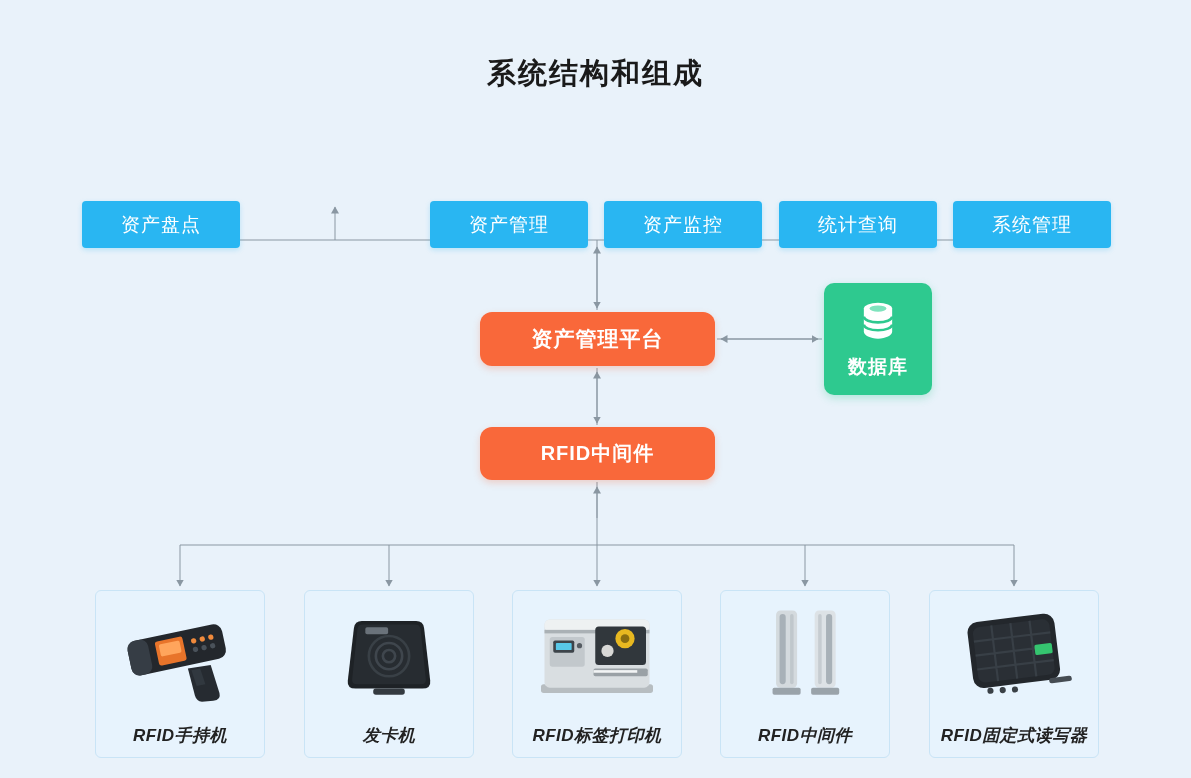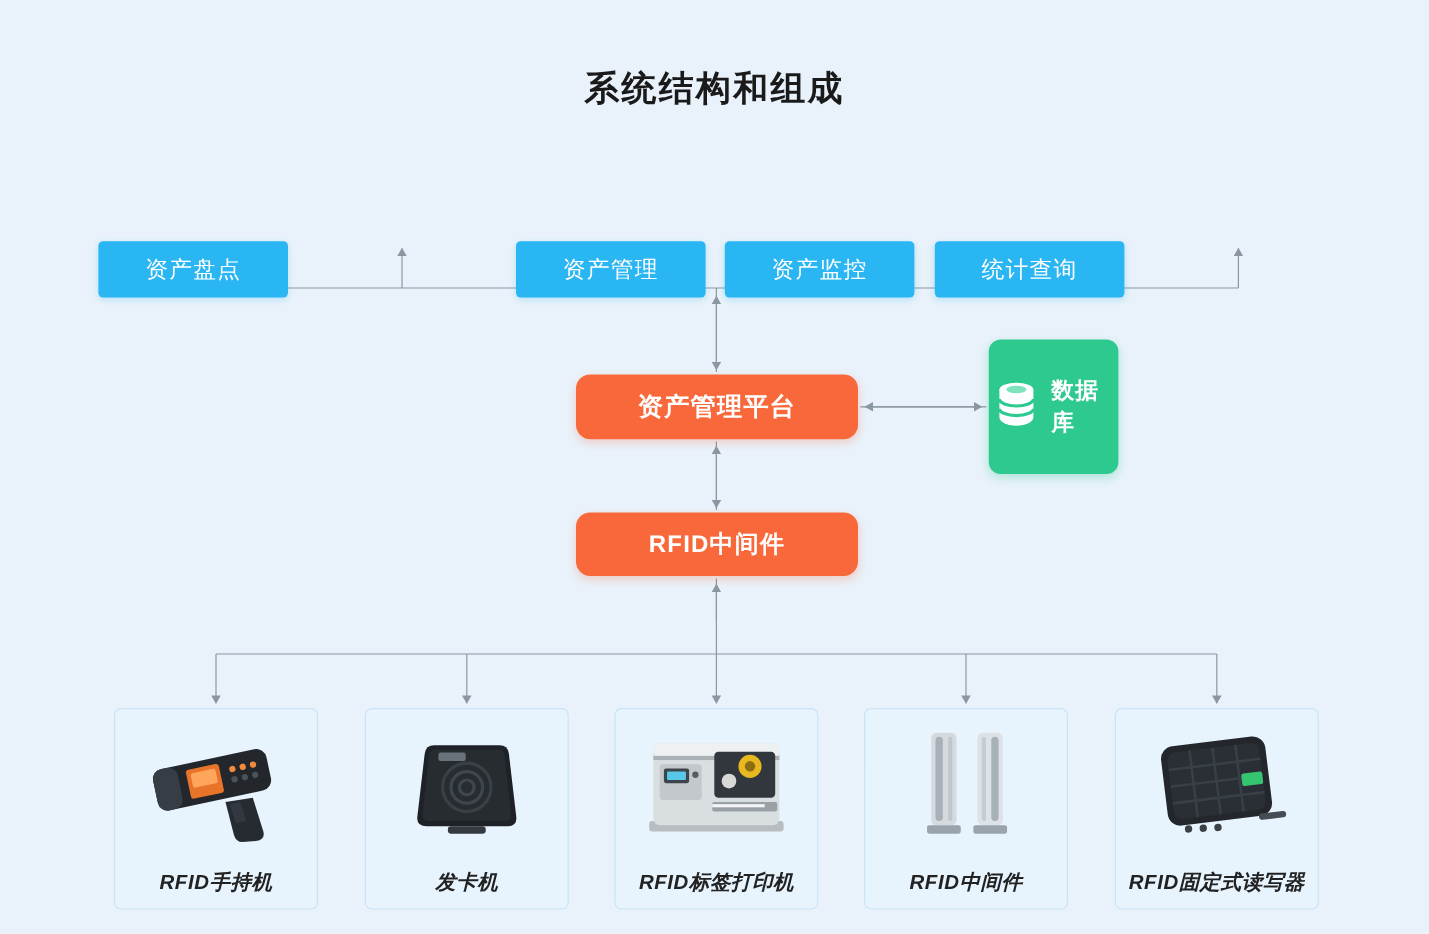--- a/index.html
+++ b/index.html
@@ -37,21 +37,21 @@
     position:absolute;left:480px;width:235px;background:var(--node-orange);
     color:#fff;font-weight:bold;letter-spacing:1px;border-radius:12px;
     display:flex;align-items:center;justify-content:center;
     box-shadow:0 3px 7px rgba(249,104,58,.25);
   }
   .node.platform{top:312px;height:54px;font-size:21px;}
   .node.middleware{top:427px;height:53px;font-size:20px;}
   .db-box{
     position:absolute;left:824px;top:283px;width:108px;height:112px;
     background:var(--db-green);border-radius:10px;color:#fff;
-    display:flex;flex-direction:row;align-items:center;justify-content:center;
+    display:flex;flex-direction:column;align-items:center;justify-content:center;
     gap:6px;box-shadow:0 3px 8px rgba(46,201,143,.3);
   }
   .db-label{font-size:19px;font-weight:bold;letter-spacing:1px;}
   .device-card{
     position:absolute;top:590px;width:170px;height:168px;
     background:var(--card-bg);border:1px solid var(--card-border);border-radius:6px;
     display:flex;flex-direction:column;align-items:center;justify-content:flex-end;
     padding-bottom:10px;
     font-style:italic;
   }
@@ -110,20 +110,21 @@
       <line x1="597" y1="545" x2="597" y2="586" marker-end="url(#arr)"></line>
       <line x1="805" y1="545" x2="805" y2="586" marker-end="url(#arr)"></line>
       <line x1="1014" y1="545" x2="1014" y2="586" marker-end="url(#arr)"></line>
     </g>
   </svg>
 
   <div class="module" style="left:82px">资产盘点</div>
   <div class="module" style="left:430px">资产管理</div>
   <div class="module" style="left:604px">资产监控</div>
   <div class="module" style="left:779px">统计查询</div>
+  <div class="module" style="left:953px">系统管理</div>
 
   <div class="node platform">资产管理平台</div>
 
   <div class="db-box">
     <span class="db-icon">
       <svg viewBox="0 0 52 52" width="46" height="46">
         <path d="M10 12 L10 38 C10 42.4 17.2 46 26 46 C34.8 46 42 42.4 42 38 L42 12 Z" fill="#ffffff"></path>
         <ellipse cx="26" cy="12" rx="16" ry="6.5" fill="#ffffff"></ellipse>
         <ellipse cx="26" cy="12" rx="9.5" ry="3.6" fill="#7fe3bd"></ellipse>
         <path d="M10 21 C10 24.6 17.2 27.5 26 27.5 C34.8 27.5 42 24.6 42 21" fill="none" stroke="#2ec98f" stroke-width="3"></path>

